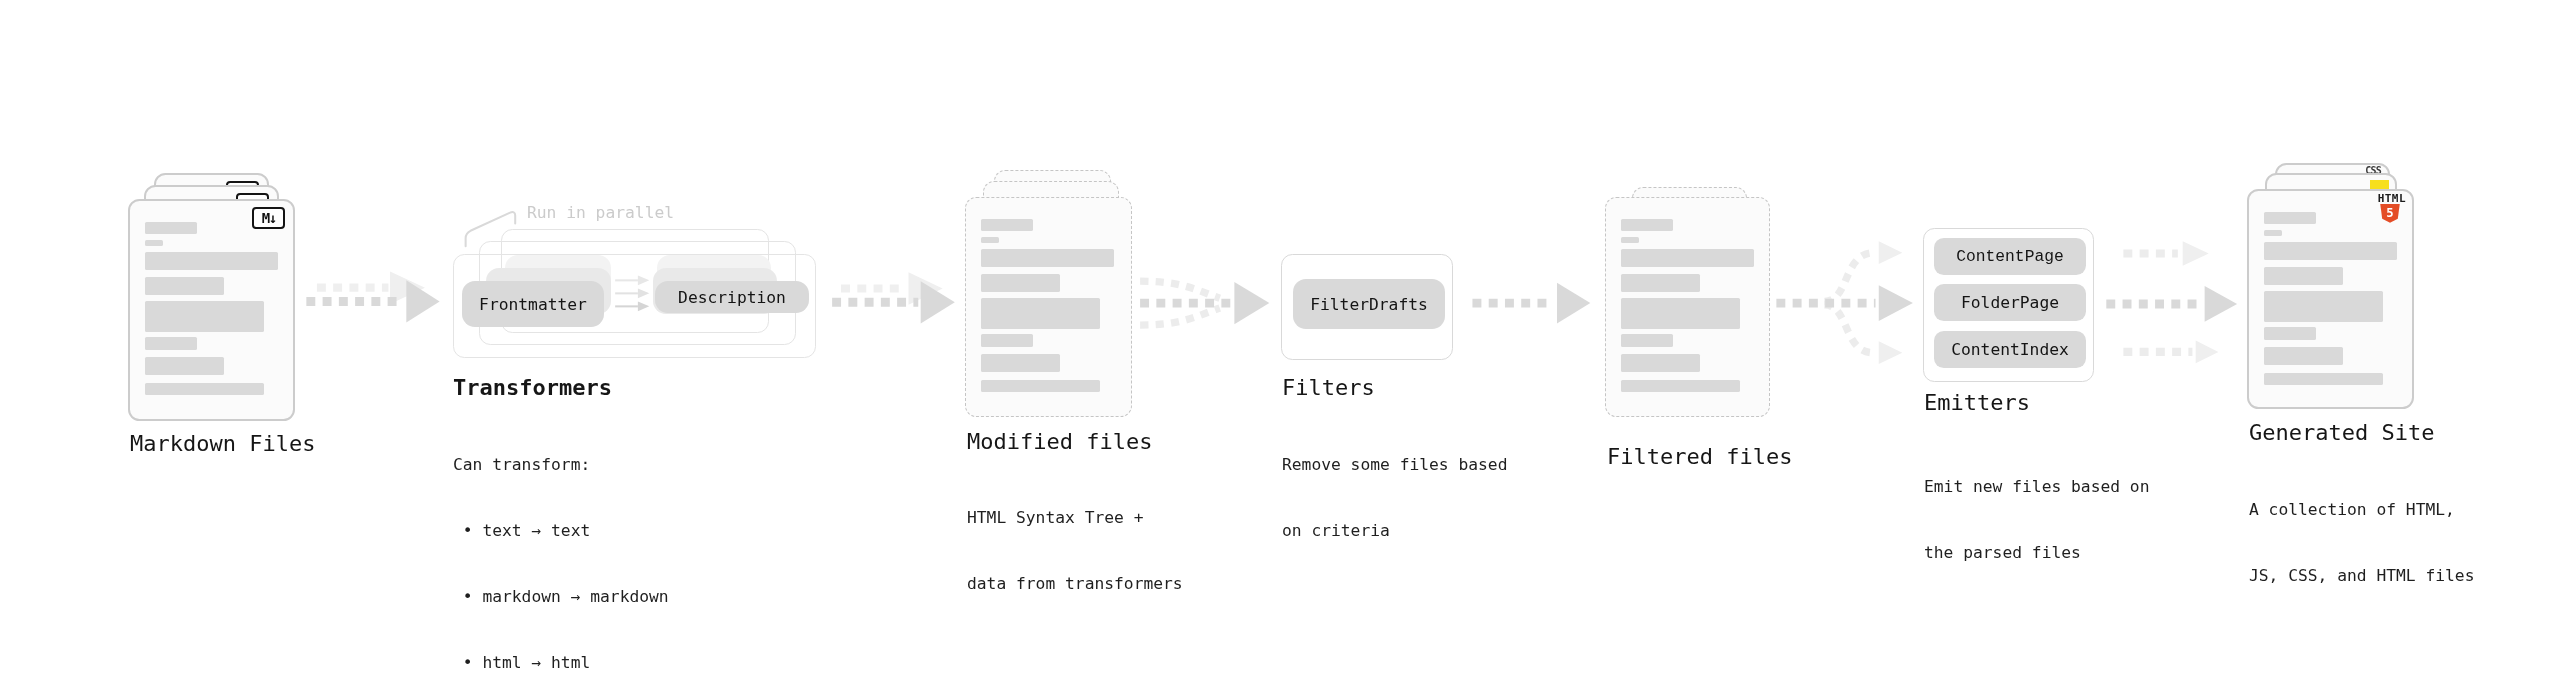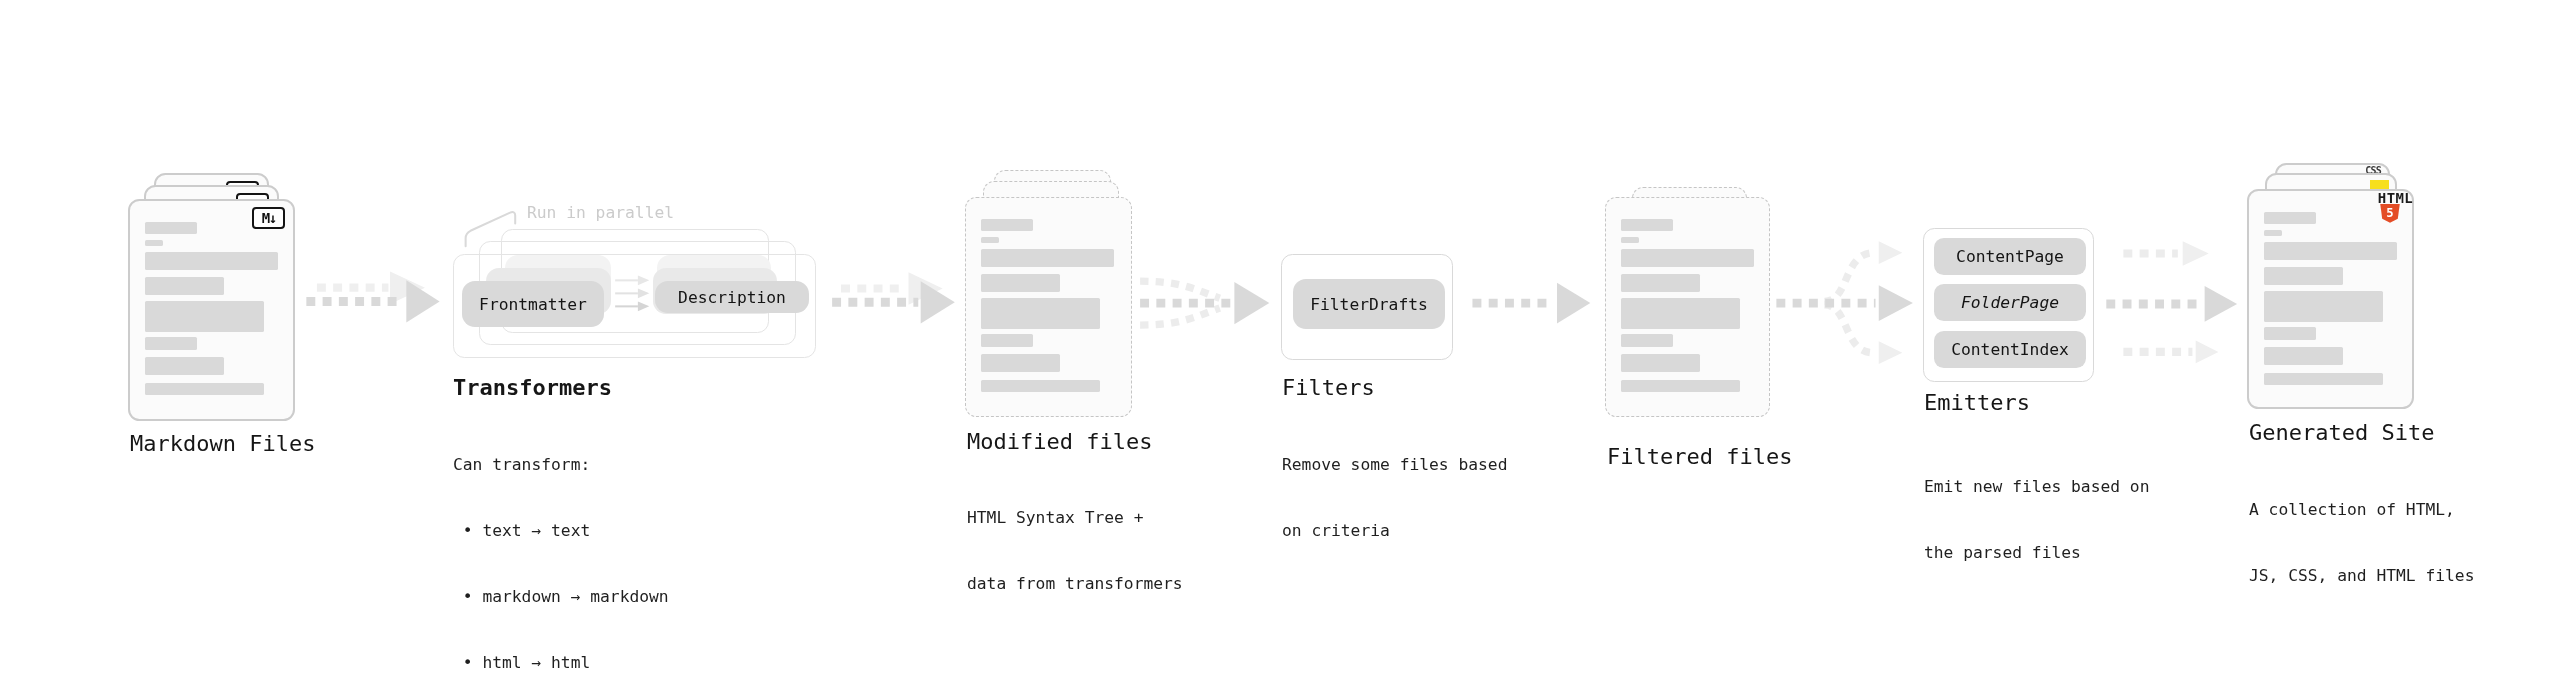--- a/index.html
+++ b/index.html
@@ -24,21 +24,21 @@
     display:flex;align-items:center;justify-content:center;font-size:16.3px;color:#141414;white-space:pre;}
   .pill.ghost1{background:#e9e9e9;}
   .pill.ghost2{background:#f3f3f3;}
   .em-pill{border-radius:9.8px;}
   
   .css-badge{position:absolute;top:2.4px;right:9.8px;width:13px;text-align:center;}
   .css-badge .css-txt{font-size:10px;line-height:7.3px;font-weight:bold;color:#3a3a3a;letter-spacing:-0.8px;}
   .css-badge .css-bar{margin-top:0.8px;height:2.8px;background:#2965f1;border-radius:0.8px;}
   .js-badge{position:absolute;top:4.9px;right:6.5px;width:18.7px;height:10.6px;background:#f7df1e;}
   .html5-badge{position:absolute;top:3.3px;right:9.8px;width:24.4px;text-align:center;}
-  .html5-badge .html-txt{font-size:14px;line-height:9px;font-weight:bold;color:#1c1c1c;letter-spacing:0.4px;}
+  .html5-badge .html-txt{font-size:11px;line-height:9px;font-weight:bold;color:#1c1c1c;letter-spacing:0.4px;}
   .html5-shield{width:19.5px;height:18.7px;margin:0.8px auto 0;background:#e44d26;color:#fff;
     clip-path:polygon(0 0,100% 0,90% 78%,50% 100%,10% 78%);
     display:flex;align-items:center;justify-content:center;font-size:12.2px;font-weight:bold;}
 </style>
 </head>
 <body>
 
 <div id="canvas">
 
   <svg id="overlay" width="2576" height="681" viewBox="0 0 3170 838">
@@ -189,22 +189,22 @@
           <div class="bar" style="width: 52px; height: 13px; margin-top: 4.9px;"></div>
           <div class="bar" style="width: 79px; height: 18px; margin-top: 7.3px;"></div>
           <div class="bar" style="width: 119px; height: 12.2px; margin-top: 7.3px;"></div>
         </div>
     </div>
     <div class="stage-title" style="left:1607px;top:444px;">Filtered files</div>
   </div>
 
   <div>
     <div class="panel" style="left:1923px;top:228px;width:171px;height:154px;"></div>
-    <div class="pill em-pill" style="left:1934px;top:238px;width:152px;height:37px;">ContentPage</div>
-    <div class="pill em-pill" style="left:1934px;top:284px;width:152px;height:37px;font-style:italic;">FolderPage</div>
+    <div class="pill em-pill" style="left:1934px;top:238px;width:152px;height:37px;font-family:Liberation Mono, monospace;">ContentPage</div>
+    <div class="pill em-pill" style="left:1934px;top:284px;width:152px;height:37px;">FolderPage</div>
     <div class="pill em-pill" style="left:1934px;top:331px;width:152px;height:37px;">ContentIndex</div>
     <div class="stage-title" style="left:1924px;top:390px;">Emitters</div>
     <div class="desc" style="left:1924px;top:432px;">
       <div>Emit new files based on</div>
       <div>the parsed files</div>
     </div>
   </div>
 
   <div>
     <div class="doc-card" style="left:2275px;top:163px;width:115px;height:61px;">

